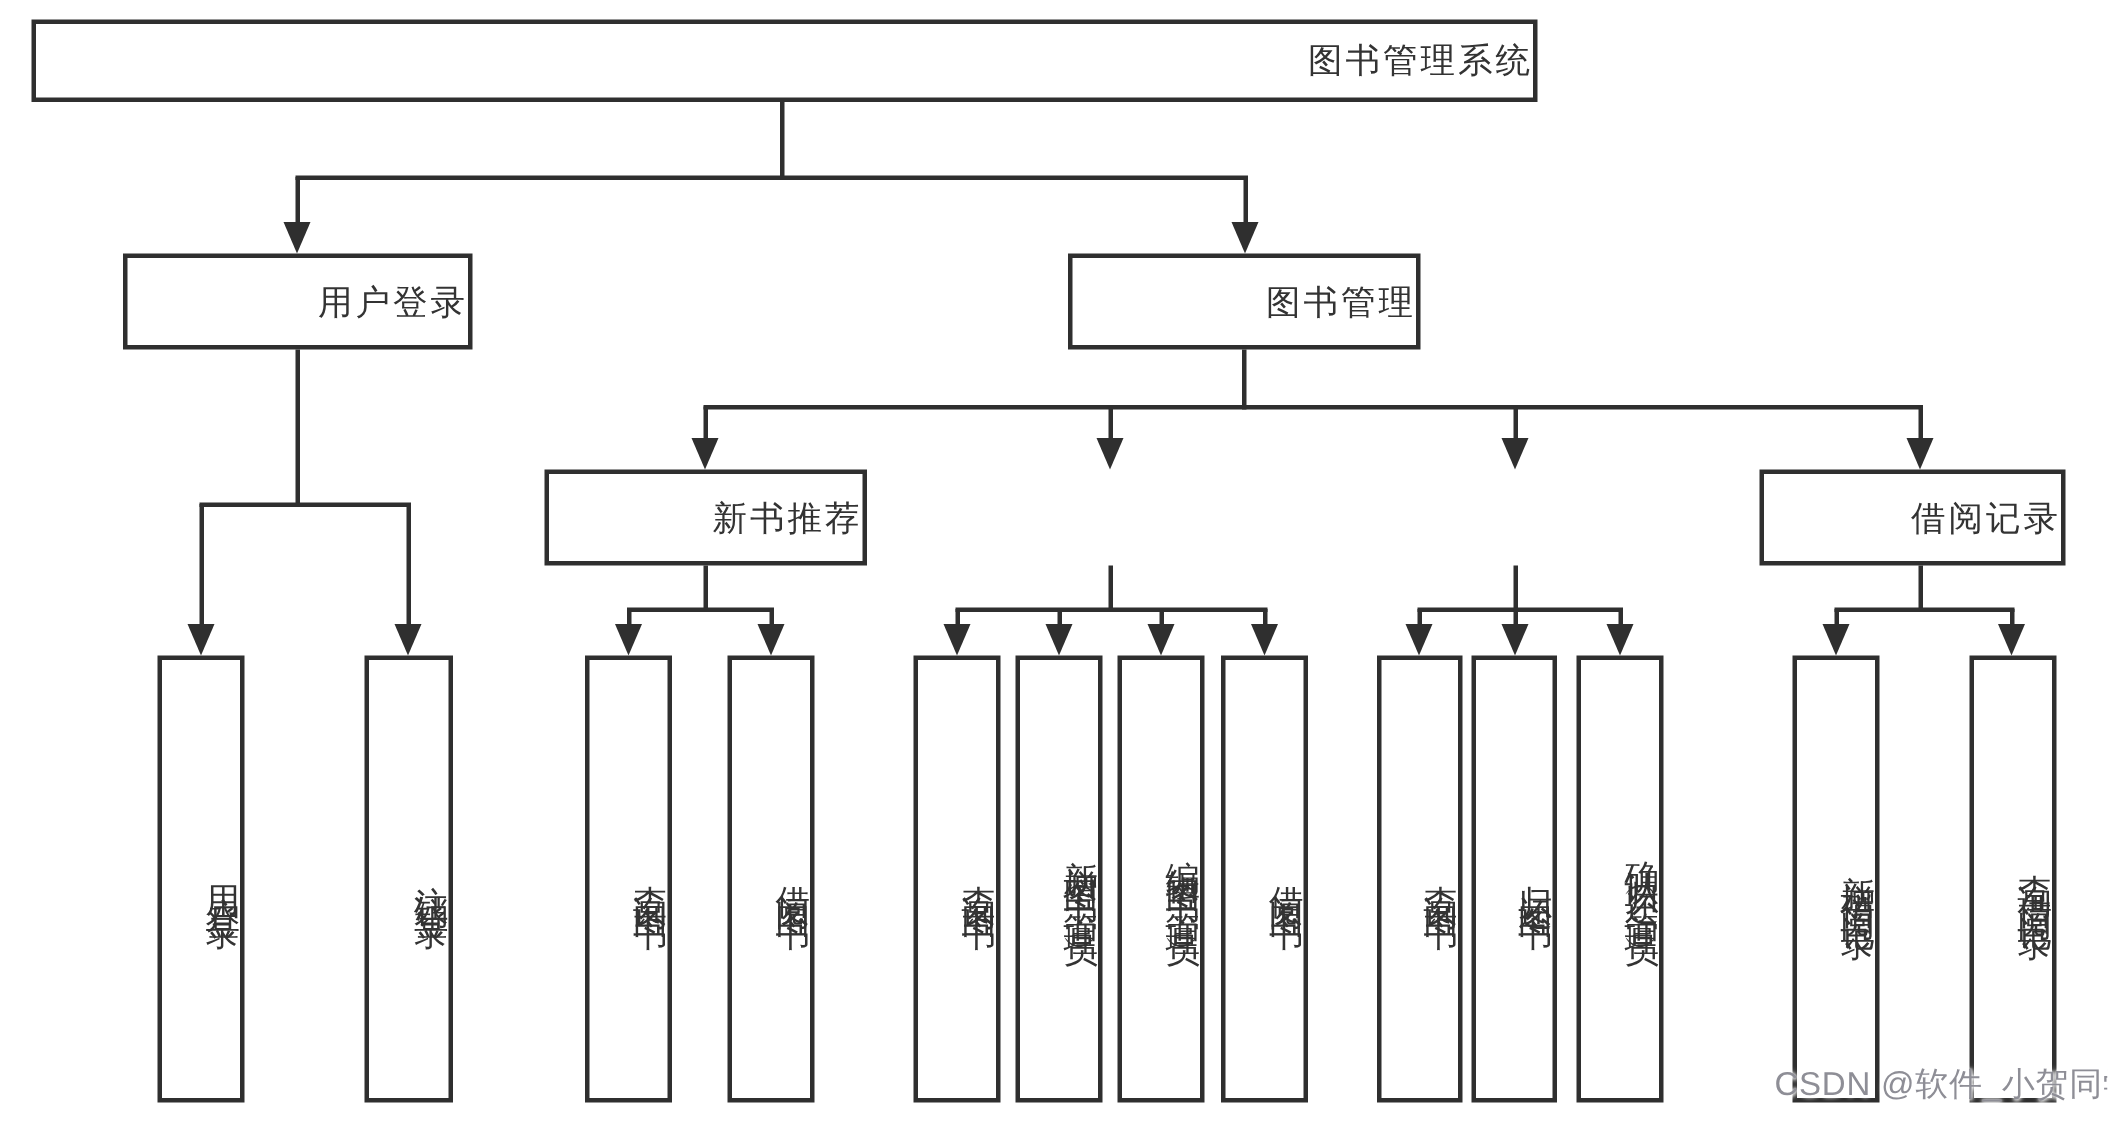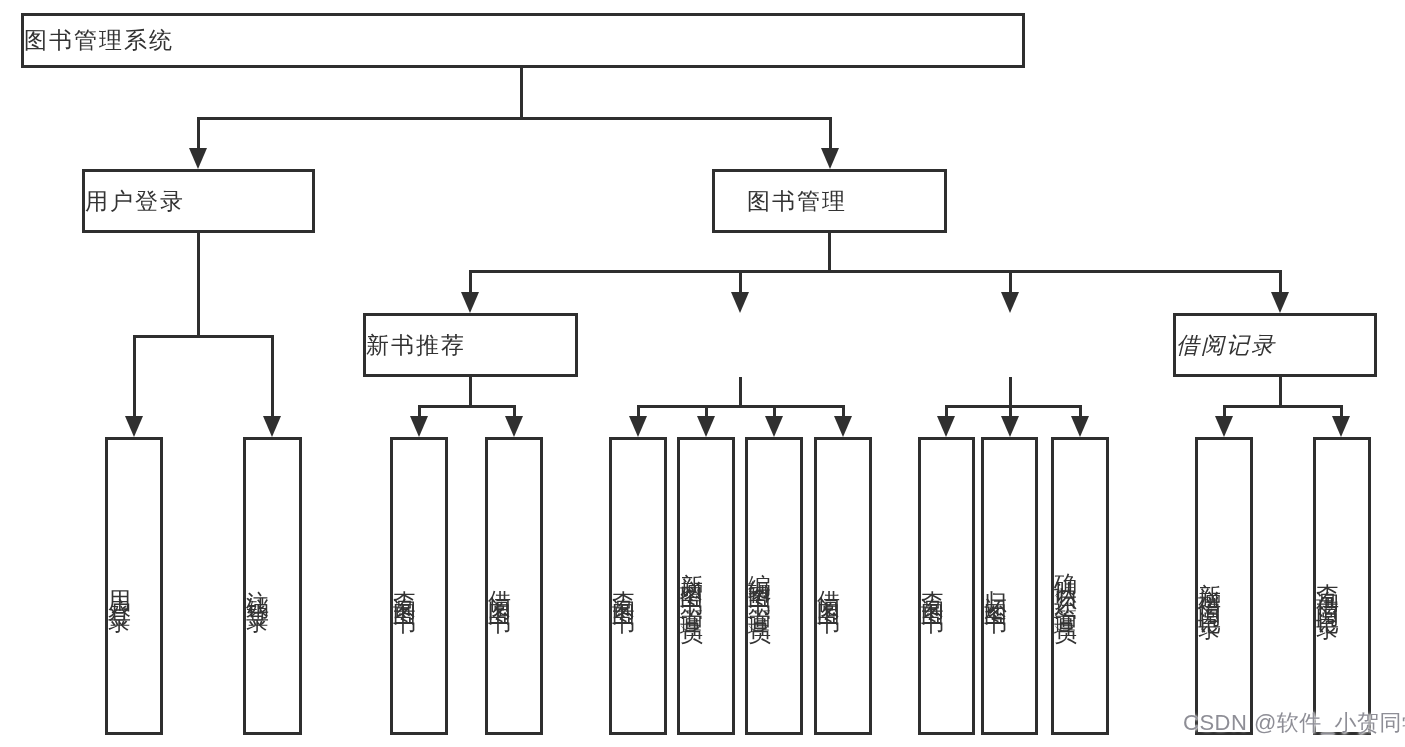--- a/index.html
+++ b/index.html
@@ -4,21 +4,21 @@
 <style>
   html,body{margin:0;padding:0;background:#ffffff;}
   #canvas{
     position:relative;width:1405px;height:747px;background:#ffffff;
     font-family:"Liberation Sans",sans-serif;overflow:hidden;
   }
   .node{
     position:absolute;box-sizing:border-box;
     border:3px solid var(--line,#2f2f2f);
     background:var(--boxbg,#ffffff);
-    display:flex;align-items:center;justify-content:flex-start;
+    display:flex;align-items:center;justify-content:flex-end;
   }
   .node .lbl{
     color:var(--txt,#333333);
     font-size:23px;letter-spacing:2px;white-space:nowrap;
   }
   .node.v .lbl{
     writing-mode:vertical-rl;text-orientation:mixed;
     letter-spacing:7px;line-height:1;white-space:normal;
   }
   .line{position:absolute;background:var(--line,#2f2f2f);}
@@ -45,21 +45,21 @@
     </div>
     <div class="node h" style="left: 82px; top: 169px; width: 233px; height: 64px;">
       <span class="lbl">用户登录</span>
     </div>
     <div class="node h" style="left: 712px; top: 169px; width: 235px; height: 64px; padding-left: 32px;">
       <span class="lbl">图书管理</span>
     </div>
     <div class="node h" style="left: 363px; top: 313px; width: 215px; height: 64px;">
       <span class="lbl">新书推荐</span>
     </div>
-    <div class="node h" style="left: 1173px; top: 313px; width: 204px; height: 64px; font-style: italic;">
+    <div class="node h" style="left: 1173px; top: 313px; width: 204px; height: 64px;">
       <span class="lbl">借阅记录</span>
     </div>
     <div class="node v" style="left: 105px; top: 437px; width: 58px; height: 298px;">
       <span class="lbl">用户登录</span>
     </div>
     <div class="node v" style="left: 243px; top: 437px; width: 59px; height: 298px;">
       <span class="lbl">注销登录</span>
     </div>
     <div class="node v" style="left: 390px; top: 437px; width: 58px; height: 298px;">
       <span class="lbl">查询图书</span>

